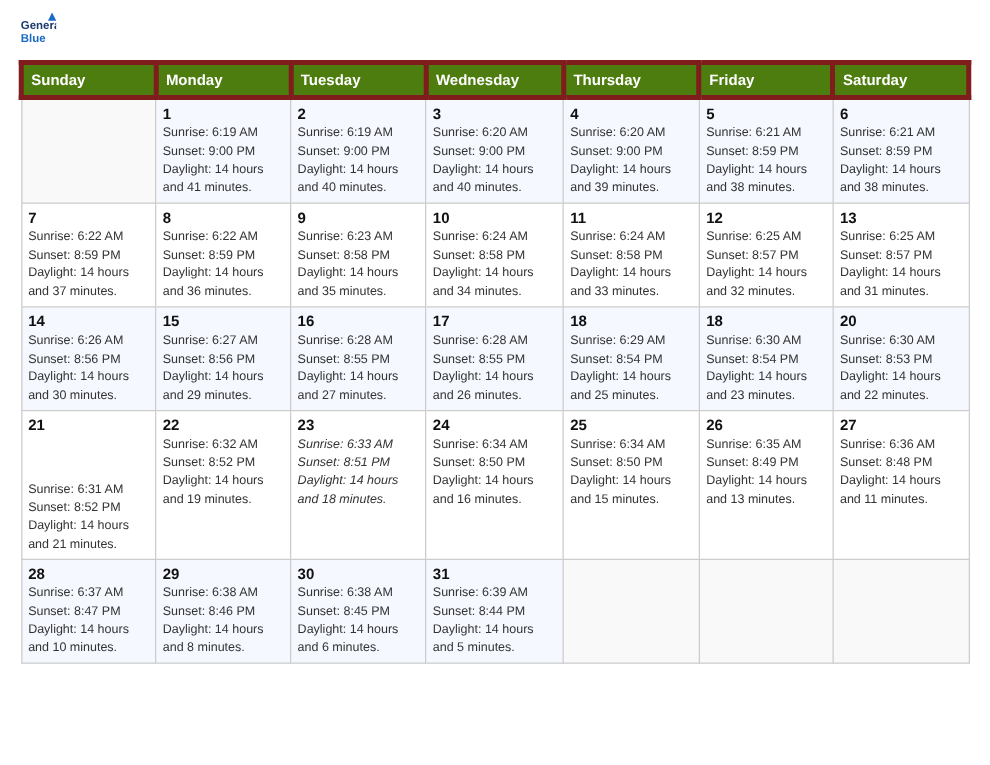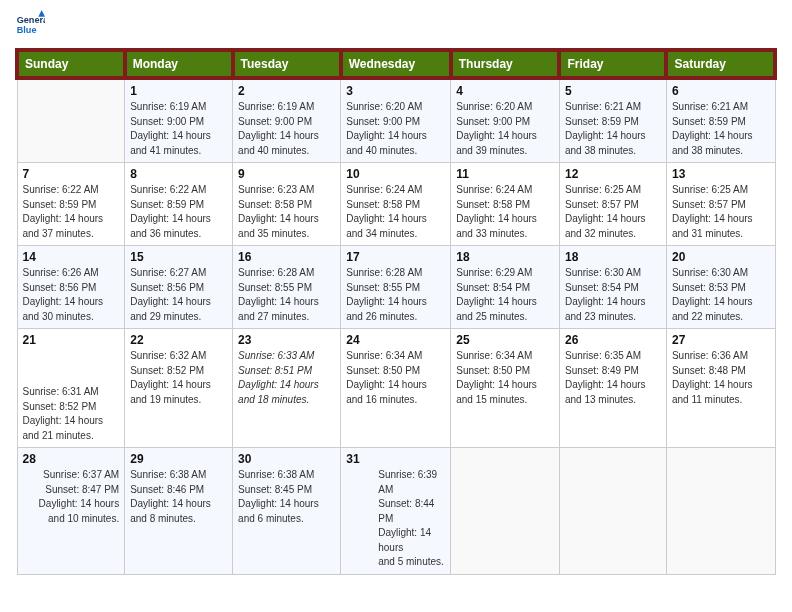--- a/index.html
+++ b/index.html
@@ -304,42 +304,42 @@
           <span class="day-number">27</span>
           <div class="day-info" style="white-space: pre-line;">Sunrise: 6:36 AM
 Sunset: 8:48 PM
 Daylight: 14 hours
 and 11 minutes.</div>
         </td>
       </tr>
       <tr>
         <td>
           <span class="day-number">28</span>
-          <div class="day-info" style="white-space: pre-line; text-align: right;">Sunrise: 6:37 AM
+          <div class="day-info" style="white-space: pre-line;">Sunrise: 6:37 AM
 Sunset: 8:47 PM
 Daylight: 14 hours
 and 10 minutes.</div>
         </td>
         <td>
           <span class="day-number">29</span>
           <div class="day-info" style="white-space: pre-line;">Sunrise: 6:38 AM
 Sunset: 8:46 PM
 Daylight: 14 hours
 and 8 minutes.</div>
         </td>
         <td>
           <span class="day-number">30</span>
           <div class="day-info" style="white-space: pre-line;">Sunrise: 6:38 AM
 Sunset: 8:45 PM
 Daylight: 14 hours
 and 6 minutes.</div>
         </td>
         <td>
           <span class="day-number">31</span>
-          <div class="day-info" style="white-space: pre-line; margin-left: 32px;">Sunrise: 6:39 AM
+          <div class="day-info" style="white-space: pre-line;">Sunrise: 6:39 AM
 Sunset: 8:44 PM
 Daylight: 14 hours
 and 5 minutes.</div>
         </td>
         <td class="empty-cell"></td>
         <td class="empty-cell"></td>
         <td class="empty-cell"></td>
       </tr>
     </tbody>
 </table>

